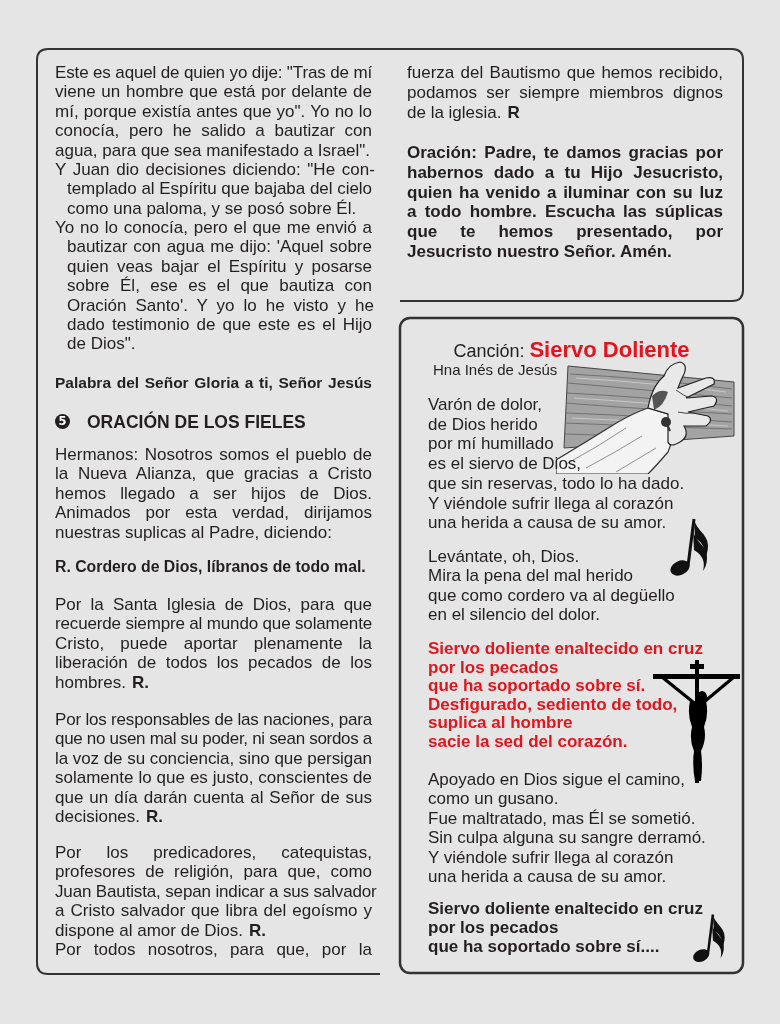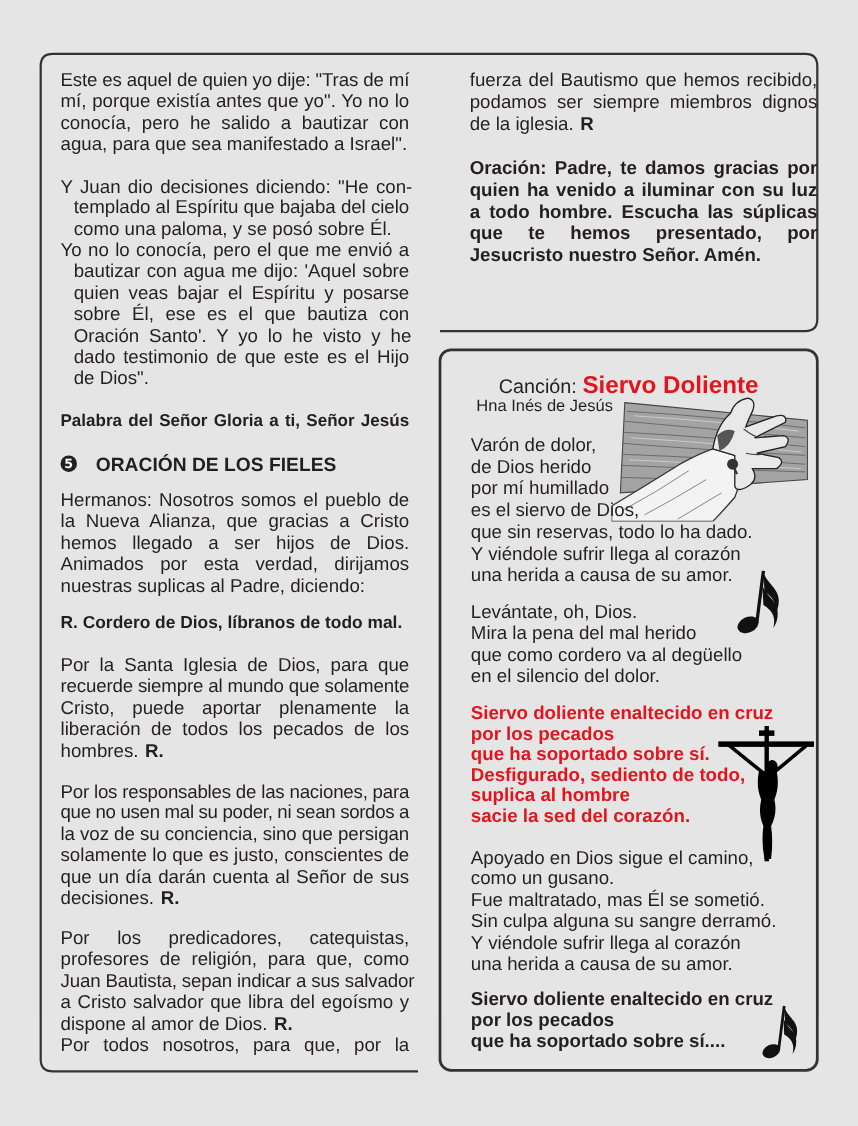--- a/index.html
+++ b/index.html
@@ -4,21 +4,21 @@
   <style>
     html, body { margin: 0; padding: 0; background: #ffffff; }
     .page {
       position: relative; width: 780px; height: 1024px; overflow: hidden;
       background: #e5e5e5; color: var(--text, #231f20);
       font-family: "Liberation Sans", sans-serif;
     }
     .frame-svg { position: absolute; left: 0; top: 0; width: 780px; height: 1024px; pointer-events: none; }
     .blk { position: absolute; }
     .lc { left: 55px; width: 317px; }
-    .rc { left: 427px; width: 316px; }
+    .rc { left: 407px; width: 316px; }
     .reg { font-size: 17px; line-height: 19.4px; }
     .reg2 { font-size: 17px; line-height: 19.8px; }
     .bold { font-weight: bold; }
     .line { white-space: nowrap; }
     .t { white-space: nowrap; }
     .hang .line.rest { padding-left: 12px; }
     .marker { font-weight: bold; margin-left: 6px; }
 
     .acclaim { font-size: 15.5px; line-height: 19.4px; font-weight: bold; text-align: center; }
     .response { font-size: 15.8px; line-height: 19.4px; font-weight: bold; }
@@ -50,20 +50,21 @@
 
 <div class="page">
 
   <svg class="frame-svg" viewBox="0 0 780 1024">
     <path d="M380 974 L48 974 Q37 974 37 963 L37 60 Q37 49 48 49 L732 49 Q743 49 743 60 L743 290 Q743 301 732 301 L400 301" fill="none" stroke="#333333" stroke-width="2"></path>
     <rect x="400" y="318" width="343" height="655" rx="10" ry="10" fill="none" stroke="#333333" stroke-width="2.5"></rect>
   </svg>
 
   <div class="blk lc reg" style="top:63px">
       <div class="line"><span class="t" style="letter-spacing: -0.137718px;">Este es aquel de quien yo dije: "Tras de mí</span></div>
+      <div class="line rest"><span class="t" style="word-spacing: 0.997768px;">viene un hombre que está por delante de</span></div>
       <div class="line rest"><span class="t" style="word-spacing: 0.474609px;">mí, porque existía antes que yo". Yo no lo</span></div>
       <div class="line rest"><span class="t" style="word-spacing: 4.94792px;">conocía, pero he salido a bautizar con</span></div>
       <div class="line rest"><span class="t">agua, para que sea manifestado a Israel".</span></div>
     </div>
   <div class="blk lc reg hang" style="top:160px">
       <div class="line"><span class="t" style="word-spacing: 1.95052px;">Y Juan dio decisiones diciendo: "He con-</span></div>
       <div class="line rest"><span class="t" style="letter-spacing: -0.0293445px;">templado al Espíritu que bajaba del cielo</span></div>
       <div class="line rest"><span class="t">como una paloma, y se posó sobre Él.</span></div>
     </div>
   <div class="blk lc reg hang" style="top:218px">
@@ -121,20 +122,21 @@
       <div class="line"><span class="t" style="word-spacing: 7.6276px;">Por todos nosotros, para que, por la</span></div>
     </div>
 
   <div class="blk rc reg2" style="top:63px">
       <div class="line"><span class="t" style="word-spacing: 1.5875px;">fuerza del Bautismo que hemos recibido,</span></div>
       <div class="line rest"><span class="t" style="word-spacing: 4.59375px;">podamos ser siempre miembros dignos</span></div>
       <div class="line rest"><span class="t">de la iglesia.<b class="marker">R</b></span></div>
     </div>
   <div class="blk rc reg2 bold" style="top:143px">
       <div class="line"><span class="t" style="word-spacing: 2.73438px;">Oración: Padre, te damos gracias por</span></div>
+      <div class="line rest"><span class="t" style="word-spacing: 5.575px;">habernos dado a tu Hijo Jesucristo,</span></div>
       <div class="line rest"><span class="t" style="word-spacing: 1.96205px;">quien ha venido a iluminar con su luz</span></div>
       <div class="line rest"><span class="t" style="word-spacing: 3.49063px;">a todo hombre. Escucha las súplicas</span></div>
       <div class="line rest"><span class="t" style="word-spacing: 18.3086px;">que te hemos presentado, por</span></div>
       <div class="line rest"><span class="t">Jesucristo nuestro Señor.  Amén.</span></div>
     </div>
 
   <div class="song-head">
     <span class="song-label">Canción: </span><span class="song-name">Siervo Doliente</span>
   </div>
   <div class="blk author">Hna Inés de Jesús</div>

